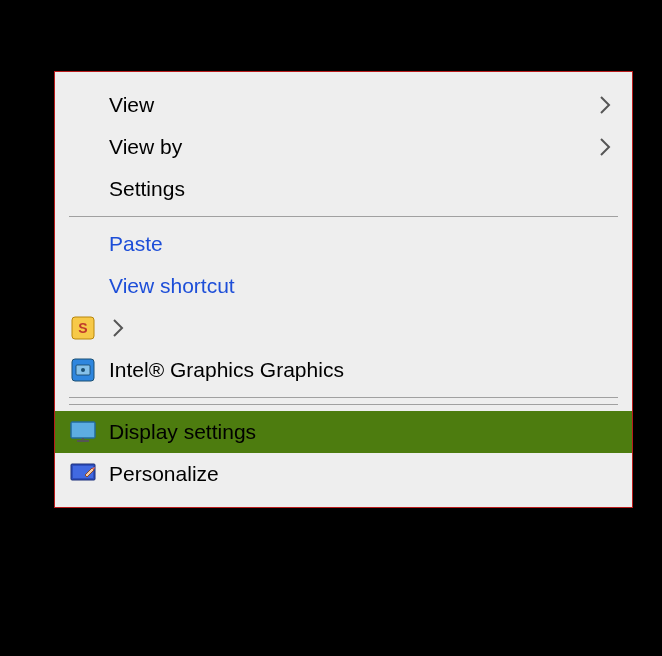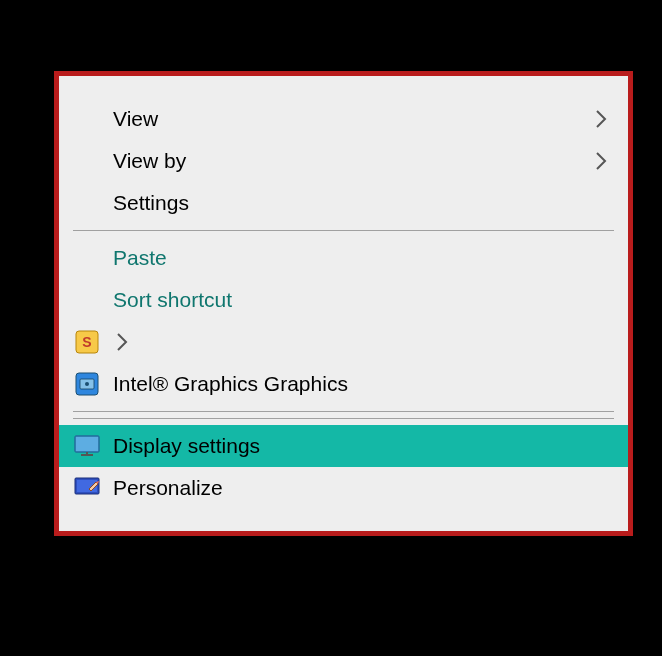--- a/index.html
+++ b/index.html
@@ -9,37 +9,37 @@
       height: 656px;
       font-family: "Segoe UI", Arial, sans-serif;
       position: relative;
     }
     .context-menu {
       position: absolute;
       left: 54px;
       top: 71px;
       width: 579px;
       background: #eeeeee;
-      border: 5px solid #b91c1c;
-      padding: 22px 0;
+      border: 1px solid #b91c1c;
+      padding: 12px 0;
     }
     .menu-item {
       display: flex;
       align-items: center;
       height: 42px;
       padding: 0 18px 0 14px;
       cursor: default;
       font-size: 21px;
       color: #000;
     }
     .menu-item.disabled {
-      color: #0f766e;
+      color: #1d4ed8;
     }
     .menu-item.highlighted {
-      background: #14b8a6;
+      background: #4d7c0f;
     }
     .icon-slot {
       width: 28px;
       height: 28px;
       margin-right: 12px;
       flex: none;
       display: flex;
       align-items: center;
       justify-content: center;
     }
@@ -91,21 +91,21 @@
     <span class="label">Settings</span>
   </div>
 
   <div class="separator"></div>
 
   <div class="menu-item indent-no-icon disabled">
     <span class="label">Paste</span>
   </div>
 
   <div class="menu-item indent-no-icon disabled">
-    <span class="label">Sort shortcut</span>
+    <span class="label">View shortcut</span>
   </div>
 
   <div class="menu-item">
     <span class="icon-slot">
       <svg width="24" height="24" viewBox="0 0 24 24">
         <rect x="1" y="1" width="22" height="22" rx="3" fill="#f7c948" stroke="#b8860b" stroke-width="1"></rect>
         <text x="12" y="17" font-size="14" font-weight="bold" fill="#c0392b" text-anchor="middle" font-family="Arial">S</text>
       </svg>
     </span>
     <span class="chevron">

